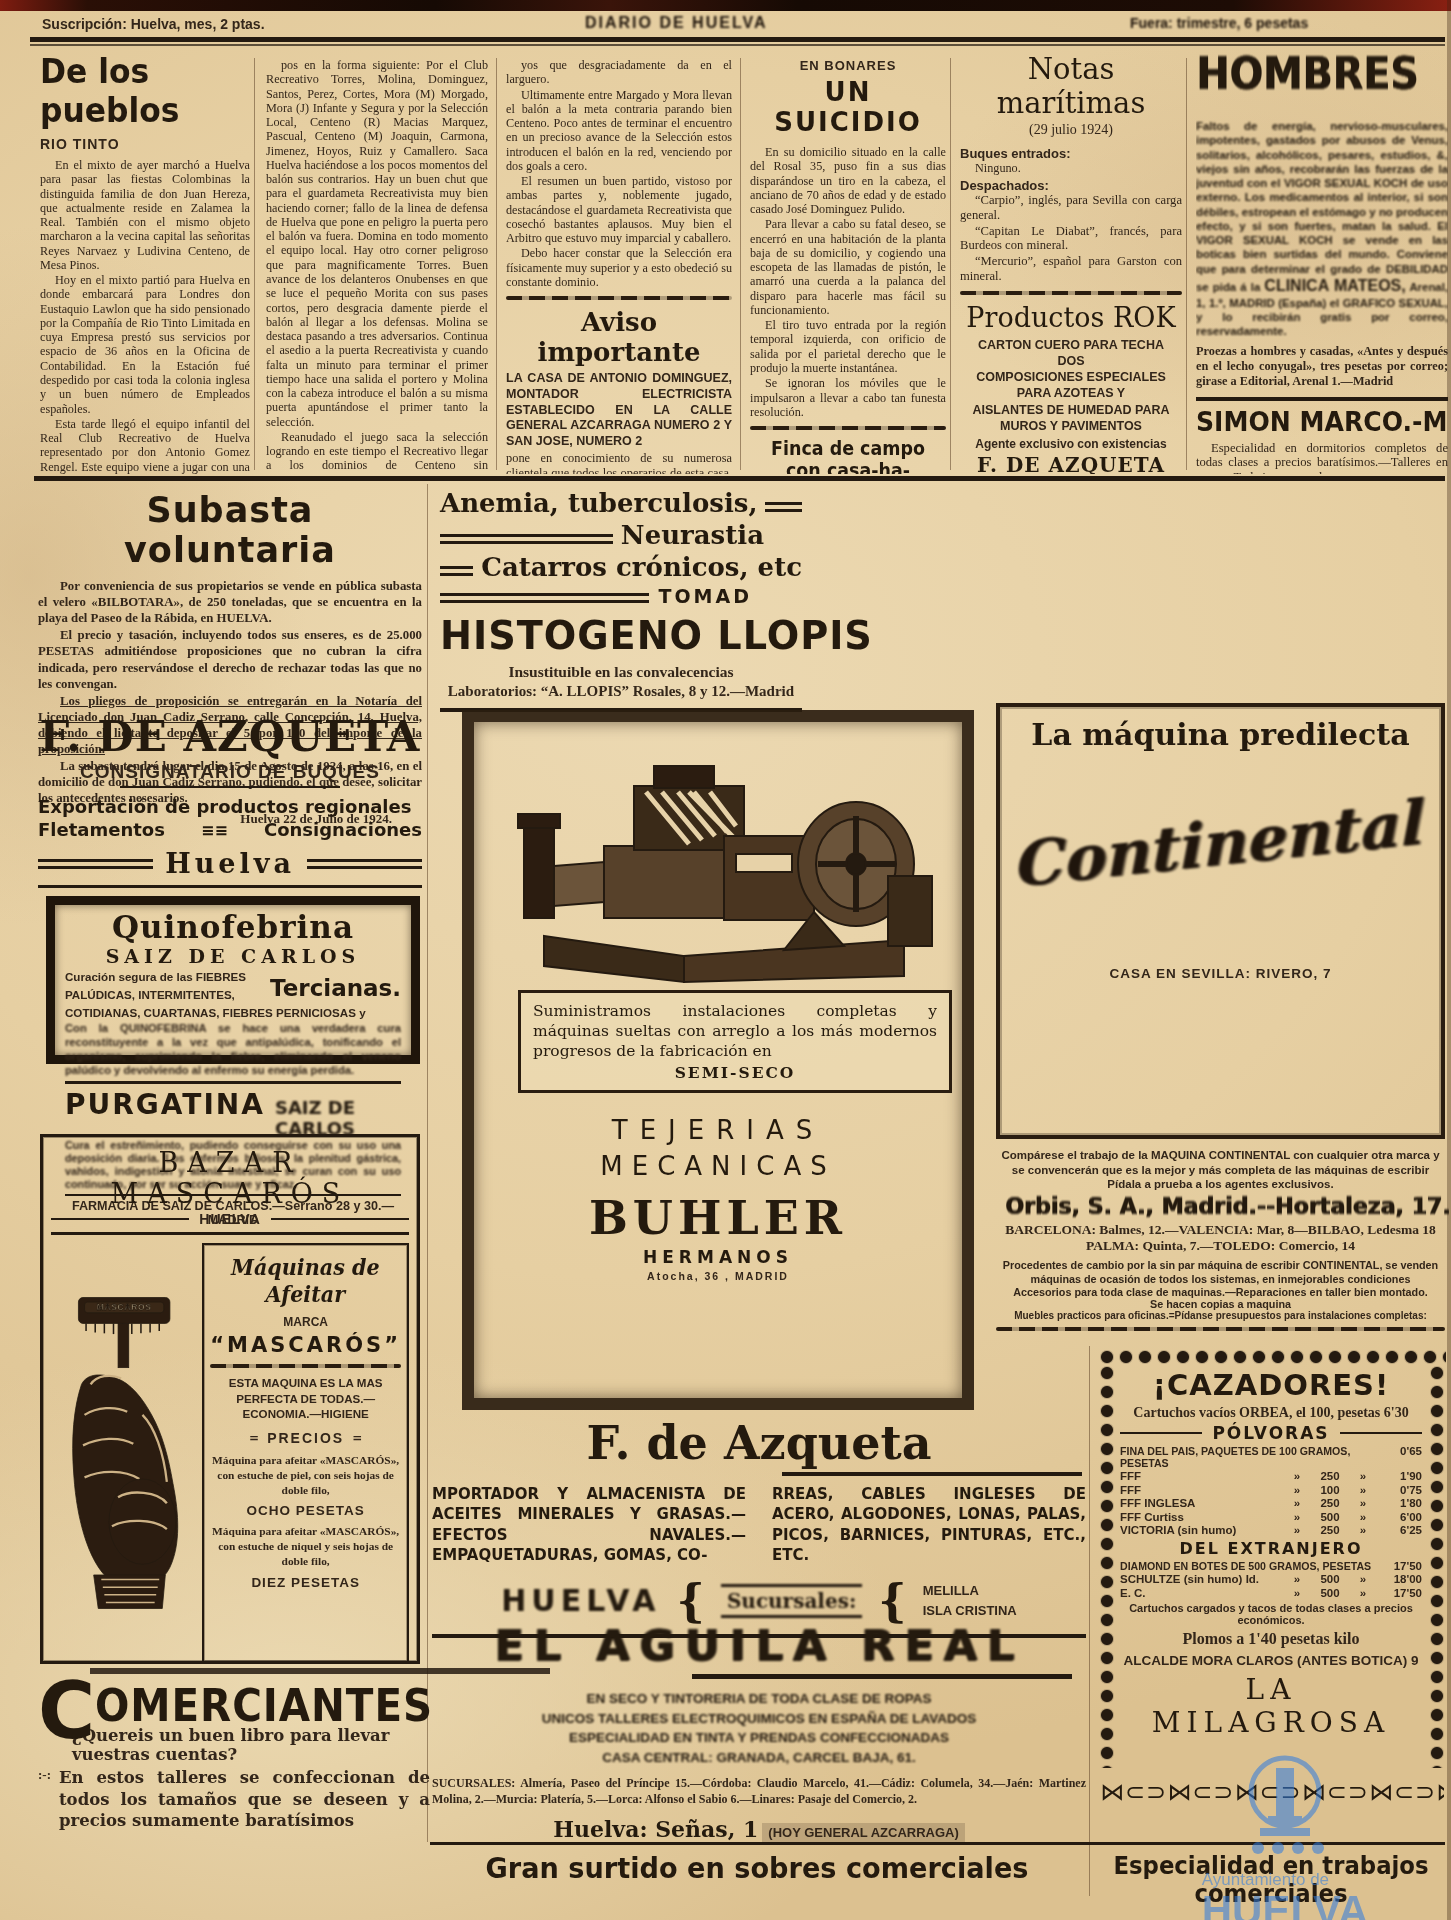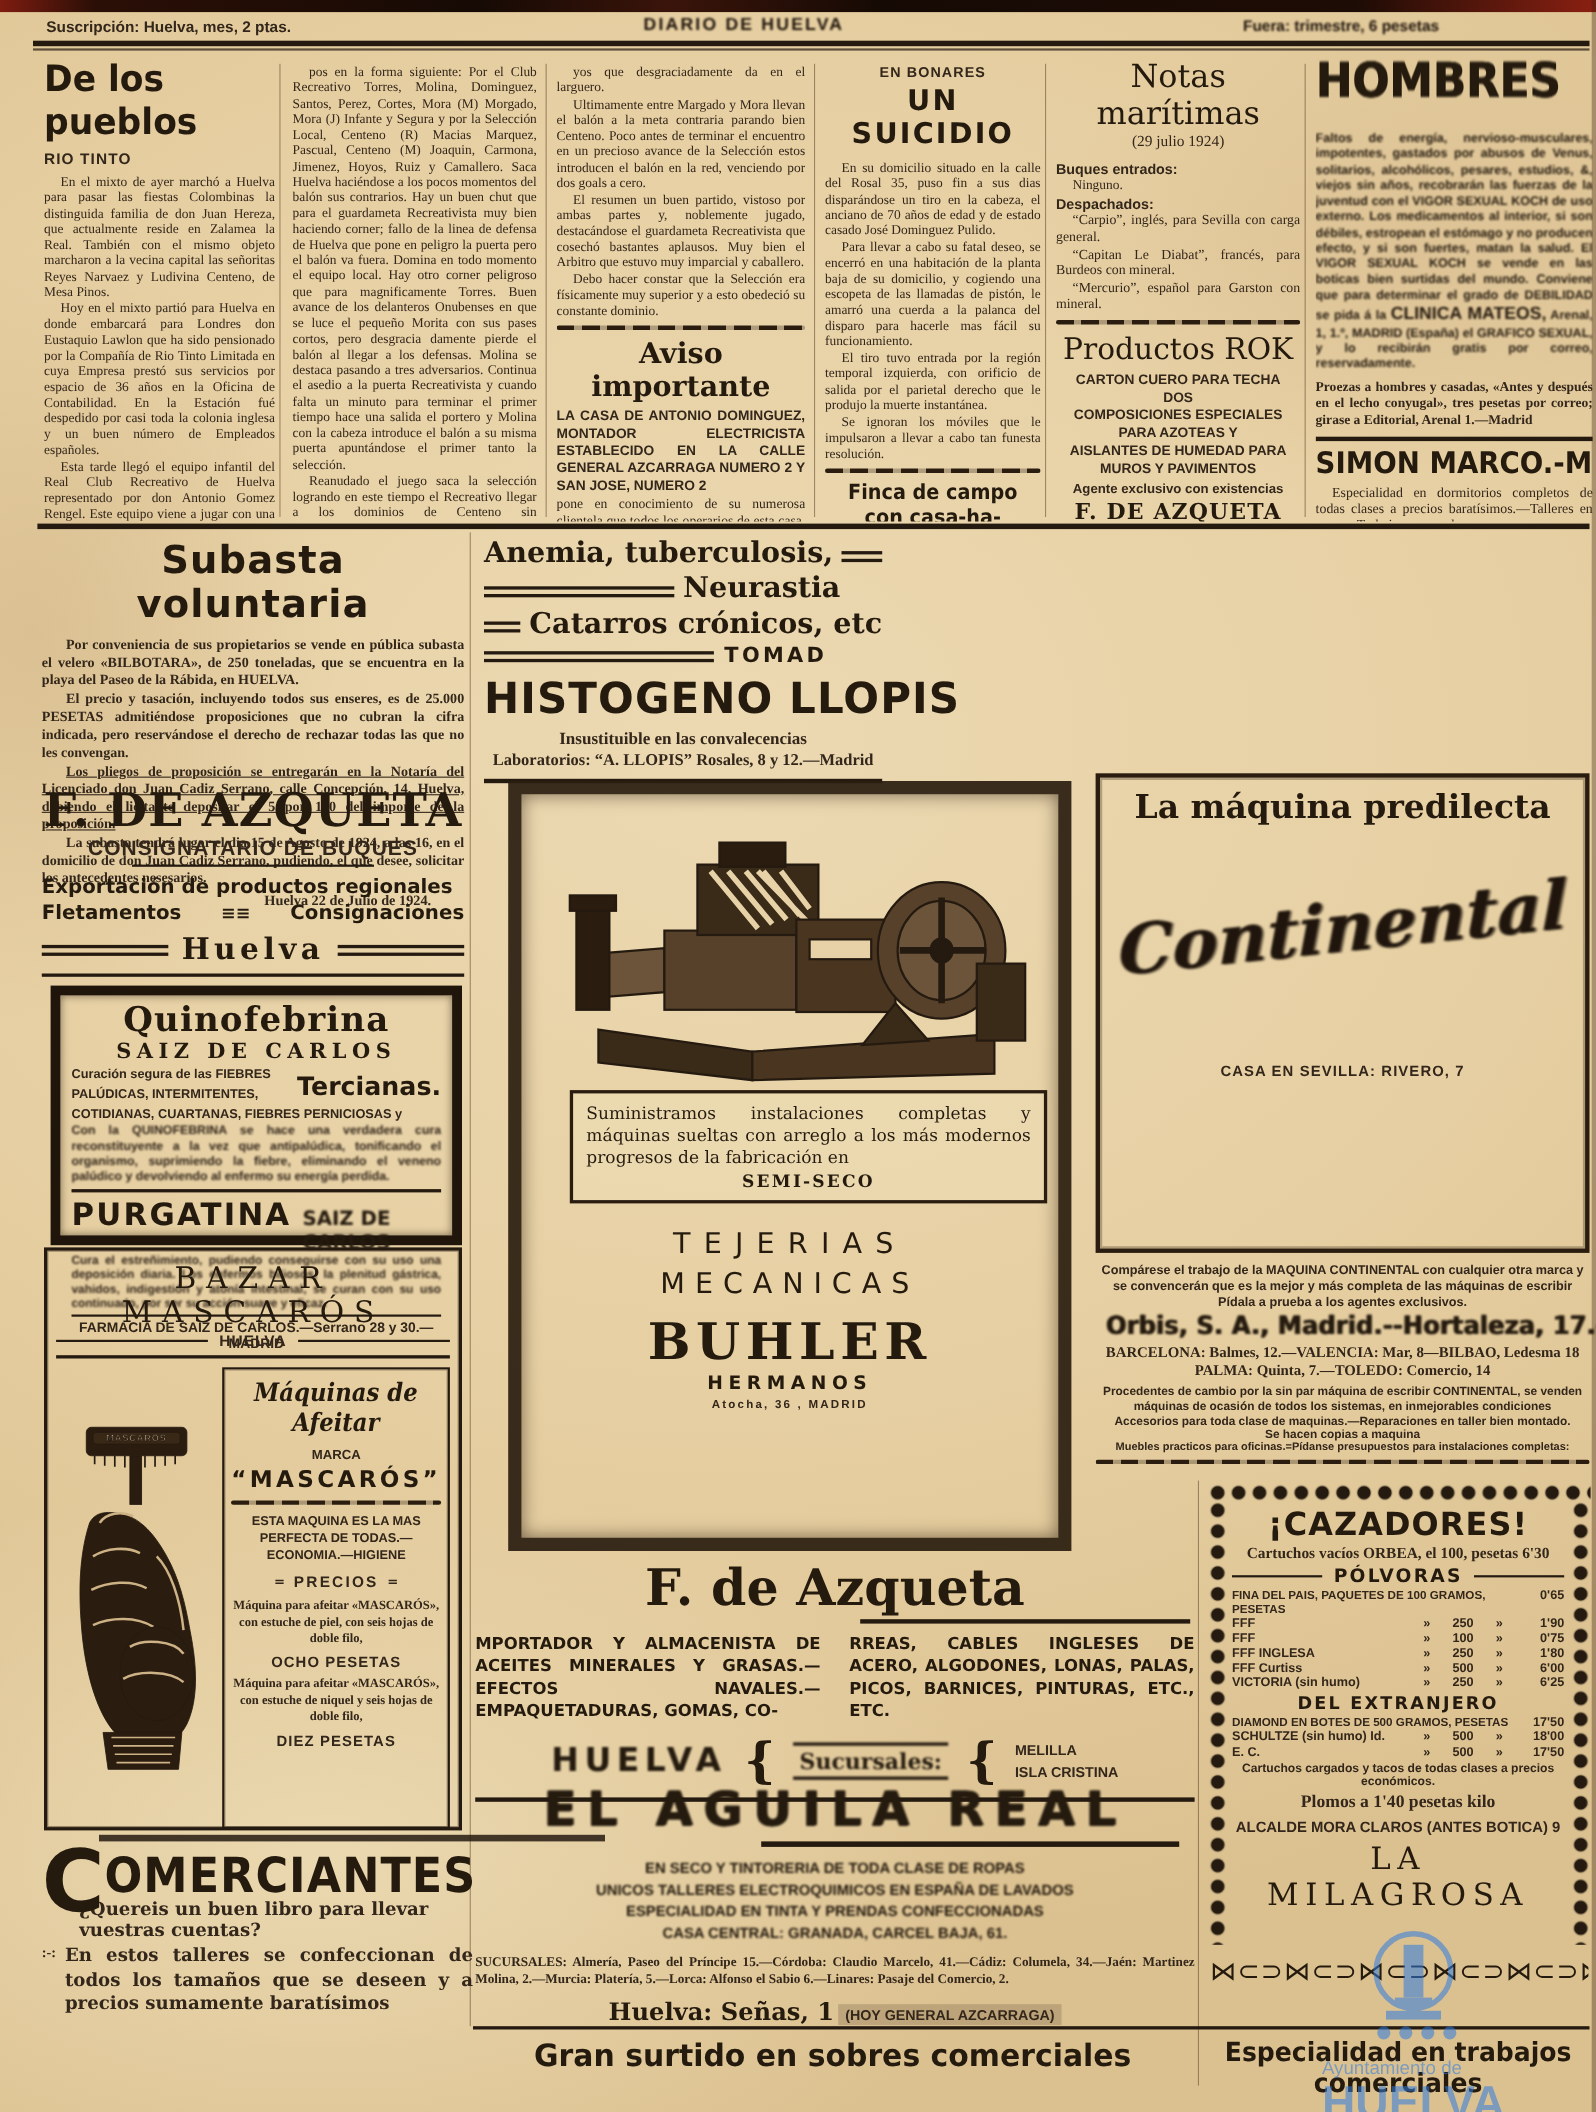--- a/index.html
+++ b/index.html
@@ -176,21 +176,21 @@
       <span class="dsans b ink sm1" style="font-size:18px;">Consignaciones</span>
     </div>
     <div style="display:flex;align-items:center;gap:12px;margin-top:8px;">
       <div class="dblrule"></div>
       <div class="dser b ink" style="font-size:27px;letter-spacing:4px;">Huelva</div>
       <div class="dblrule"></div>
     </div>
     <div class="hrk" style="position:static;width:100%;height:3px;margin-top:6px;"></div>
   </div>
 
-  <div class="abs" style="left:46px;top:896px;width:374px;height:236px;border:9px solid #1f150b;box-shadow:inset 0 0 8px rgba(31,21,11,.55);box-sizing:border-box;padding:4px 10px;">
+  <div class="abs" style="left:46px;top:896px;width:374px;height:168px;border:9px solid #1f150b;box-shadow:inset 0 0 8px rgba(31,21,11,.55);box-sizing:border-box;padding:4px 10px;">
     <div class="dser b ctr ink sm1" style="font-size:31px;letter-spacing:1px;">Quinofebrina</div>
     <div class="dser b ctr ink" style="font-size:19px;letter-spacing:5px;">SAIZ DE CARLOS</div>
     <div style="overflow:hidden;">
       <span class="dsans b ink sm1" style="float:right;font-size:23px;margin:8px 0 0 6px;">Tercianas.</span>
       <span class="sans b sm1" style="font-size:11.6px;line-height:1.25;">Curación segura de las FIEBRES PALÚDICAS, INTERMITENTES, COTIDIANAS, CUARTANAS, FIEBRES PERNICIOSAS y</span>
     </div>
     <p class="sans b jus sm2" style="font-size:11.2px;line-height:1.25;">Con la QUINOFEBRINA se hace una verdadera cura reconstituyente a la vez que antipalúdica, tonificando el organismo, suprimiendo la fiebre, eliminando el veneno palúdico y devolviendo al enfermo su energía perdida.</p>
     <div class="hrk" style="position:static;width:100%;height:2.5px;margin:4px 0;"></div>
     <div style="display:flex;align-items:baseline;gap:10px;">
       <span class="dsans b ink sm1" style="font-size:28px;letter-spacing:2px;">PURGATINA</span>

